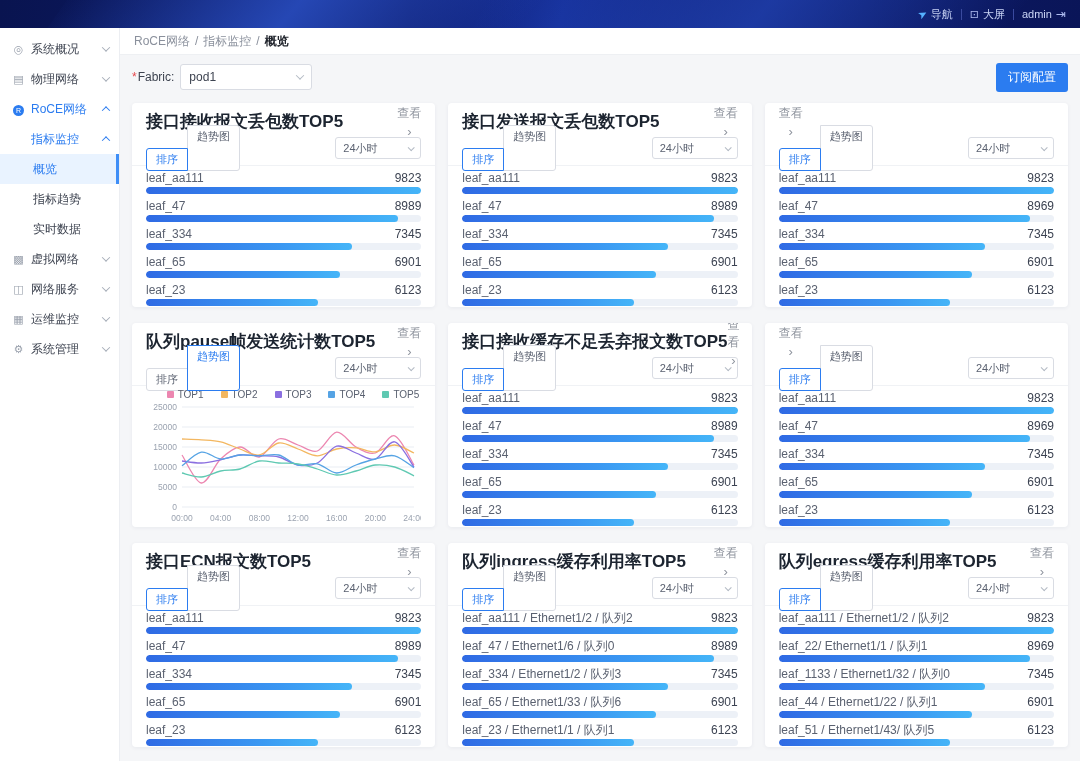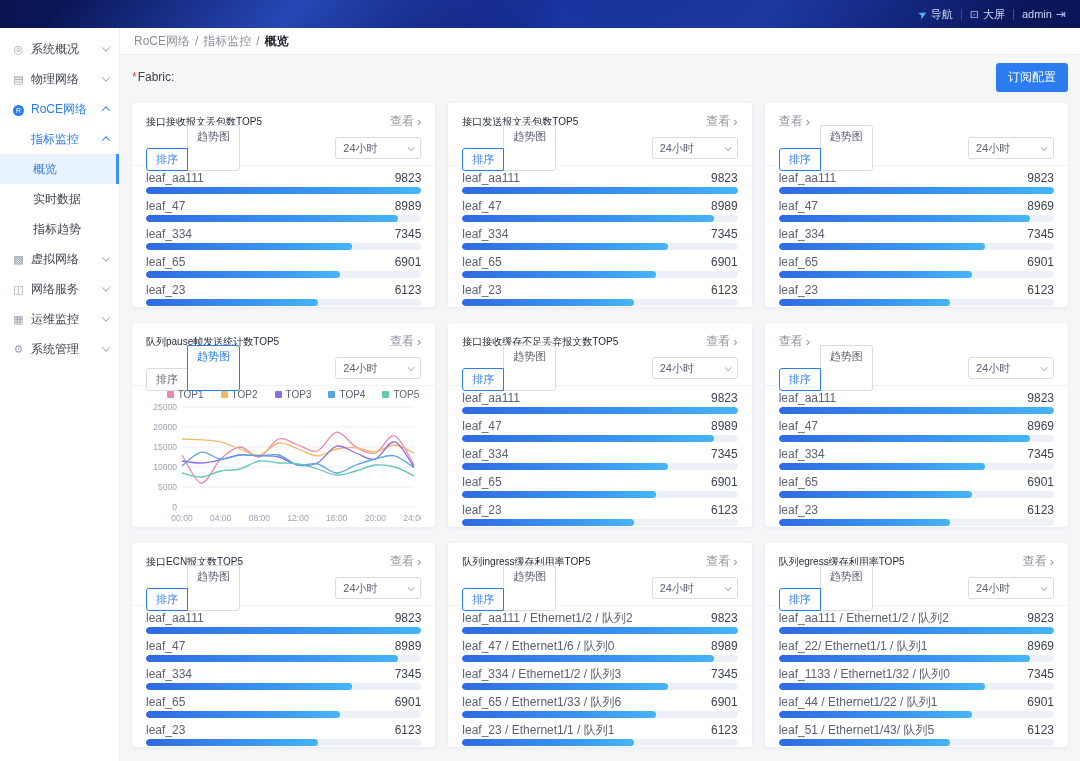--- a/index.html
+++ b/index.html
@@ -48,22 +48,22 @@
   .filter-label { font-size:12px; color:#3d4350; margin-right:6px; }
   .select-box { width:132px; height:26px; border:1px solid #d9dce3; border-radius:3px; background:#fff; display:flex; align-items:center; justify-content:space-between; padding:0 8px; font-size:12px; color:#3d4350; cursor:pointer; }
   .select-box .chev { width:6px; height:6px; border-right:1.3px solid #b3bac4; border-bottom:1.3px solid #b3bac4; transform:rotate(45deg) translate(-1px,-1px); }
   .spacer { flex:1; }
   .btn-primary { background:#2b7cf0; color:#fff; font-size:12px; border:none; border-radius:3px; padding:6px 12px; cursor:pointer; }
 
   
   .grid { display:grid; grid-template-columns:repeat(3,1fr); grid-auto-rows:204px; gap:16px 13px; }
   .card { background:#fff; border-radius:4px; box-shadow:0 1px 4px rgba(20,40,80,.06); padding:9px 14px 6px 14px; overflow:hidden; }
   .card-head { display:flex; align-items:center; justify-content:space-between; height:19px; }
-  .card-title { font-size:10px; font-weight:normal; color:#1c2430; white-space:nowrap; }
-  .view-link { font-size:12px; color:#8f949e; cursor:pointer; display:flex; align-items:center; gap:3px; }
+  .card-title { font-size:17px; font-weight:bold; color:#1c2430; white-space:nowrap; }
+  .view-link { font-size:12px; color:#8f949e; cursor:pointer; display:flex; align-items:center; gap:3px;flex-direction:column; }
   .view-link .arrow { font-size:13px; line-height:1; }
   .card-controls { display:flex; align-items:center; justify-content:space-between; margin-top:6px; height:22px; }
   .tab-group { display:flex; }
   .tab { font-size:11px; color:#5a6170; border:1px solid #d9dce3; background:#fff; padding:3px 9px; cursor:pointer; }
   .tab:first-child { border-radius:3px 0 0 3px;margin-top:23px; }
   .tab:last-child { border-radius:0 3px 3px 0; margin-left:-1px;text-align:right; }
   .tab.active { color:#2b7cf0; border-color:#2b7cf0; position:relative; z-index:1; }
   .range-select { width:86px; height:22px; border:1px solid #d9dce3; border-radius:3px; display:flex; align-items:center; justify-content:space-between; padding:0 7px; font-size:11px; color:#5a6170; cursor:pointer; }
   .range-select .chev { width:5px; height:5px; border-right:1.2px solid #b3bac4; border-bottom:1.2px solid #b3bac4; transform:rotate(45deg) translateY(-1px); }
   .card-divider { height:1px; background:#f0f2f5; margin:6px -14px 0 -14px; }
@@ -123,24 +123,24 @@
         <span class="chev up"></span>
       </div>
       <div class="side-item lvl1 highlight">
         <span class="s-label">指标监控</span>
         <span class="chev up"></span>
       </div>
       <div class="side-item lvl2 selected">
         <span class="s-label">概览</span>
       </div>
       <div class="side-item lvl2">
+        <span class="s-label">指标趋势</span>
+      </div>
+      <div class="side-item lvl2">
         <span class="s-label">实时数据</span>
-      </div>
-      <div class="side-item lvl2">
-        <span class="s-label">指标趋势</span>
       </div>
       <div class="side-item lvl0">
         <span class="s-icon">▩</span>
         <span class="s-label">虚拟网络</span>
         <span class="chev down"></span>
       </div>
       <div class="side-item lvl0">
         <span class="s-icon">◫</span>
         <span class="s-label">网络服务</span>
         <span class="chev down"></span>
@@ -163,20 +163,24 @@
         <span>/</span>
         <span class="crumb">指标监控</span>
         <span>/</span>
         <span class="crumb current">概览</span>
       </div>
 
     <div class="content">
       <div class="filter-row">
         <span class="req-star">*</span>
         <span class="filter-label">Fabric:</span>
+        <div class="select-box">
+          <span>pod1</span>
+          <span class="chev"></span>
+        </div>
         <div class="spacer"></div>
         <button class="btn-primary">订阅配置</button>
       </div>
 
       <div class="grid" id="cards-grid">
   <div class="card">
     <div class="card-head">
       <span class="card-title">接口接收报文丢包数TOP5</span>
       <span class="view-link">
         <span>查看</span>

